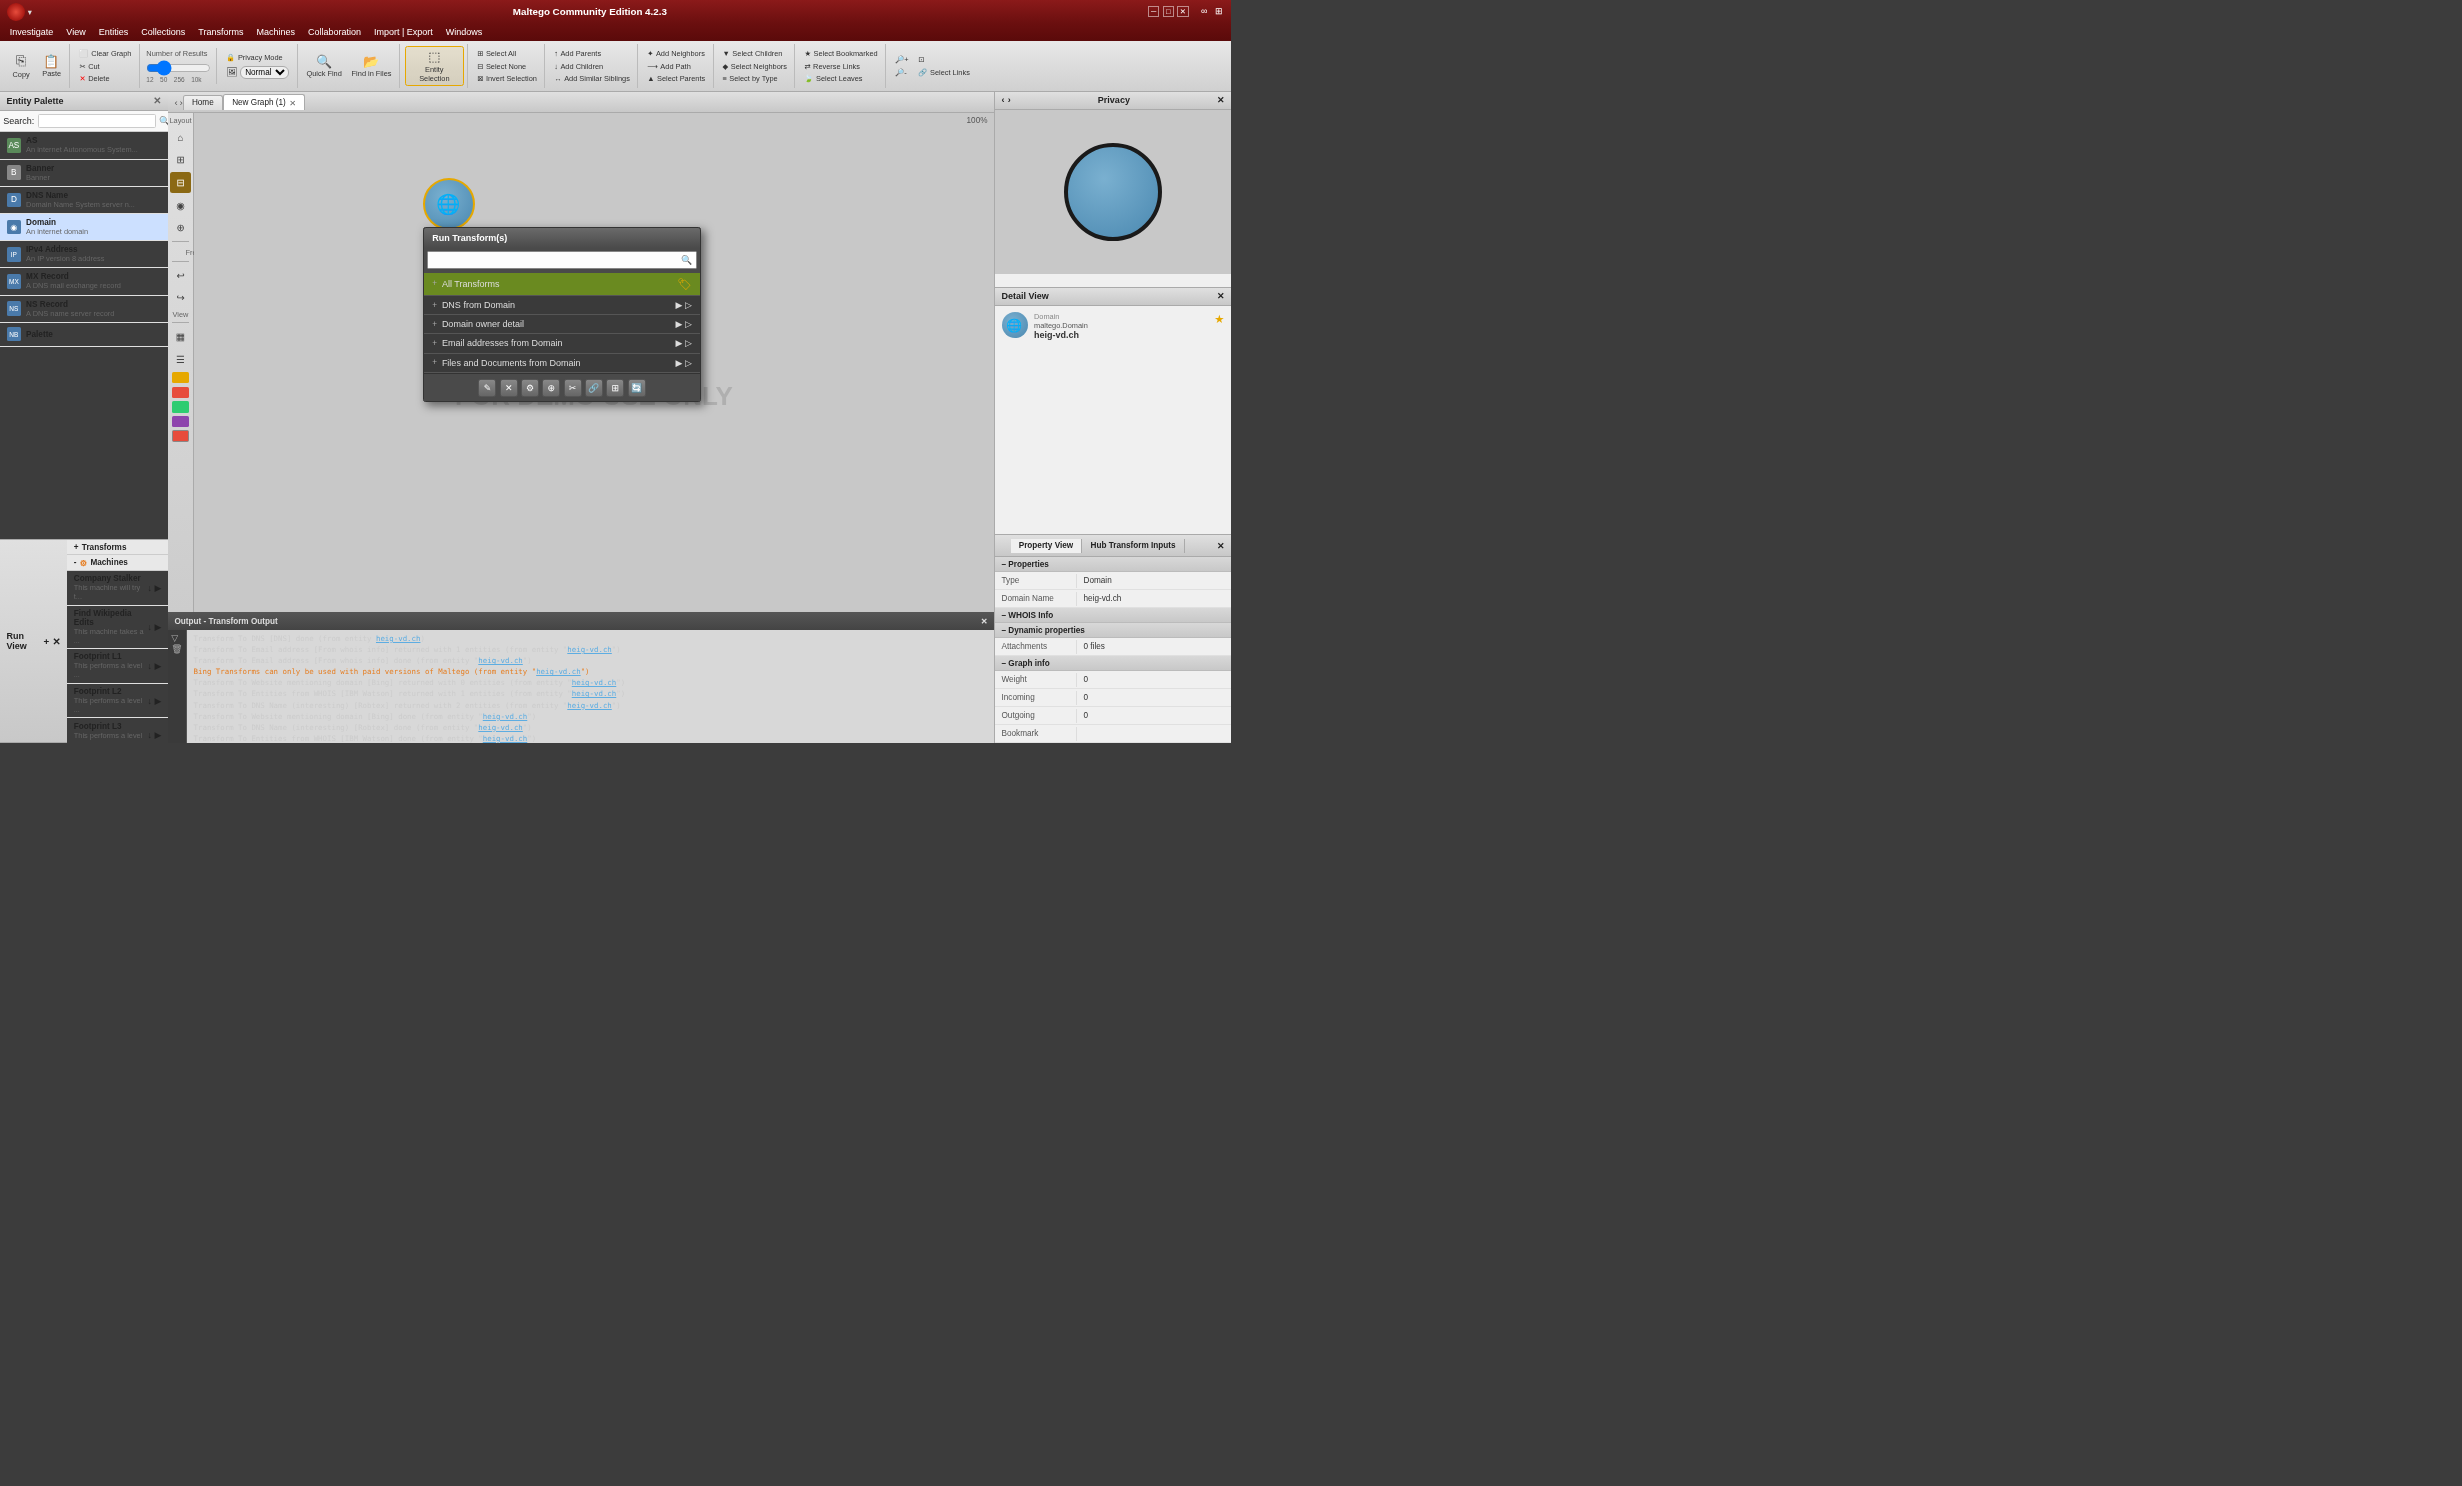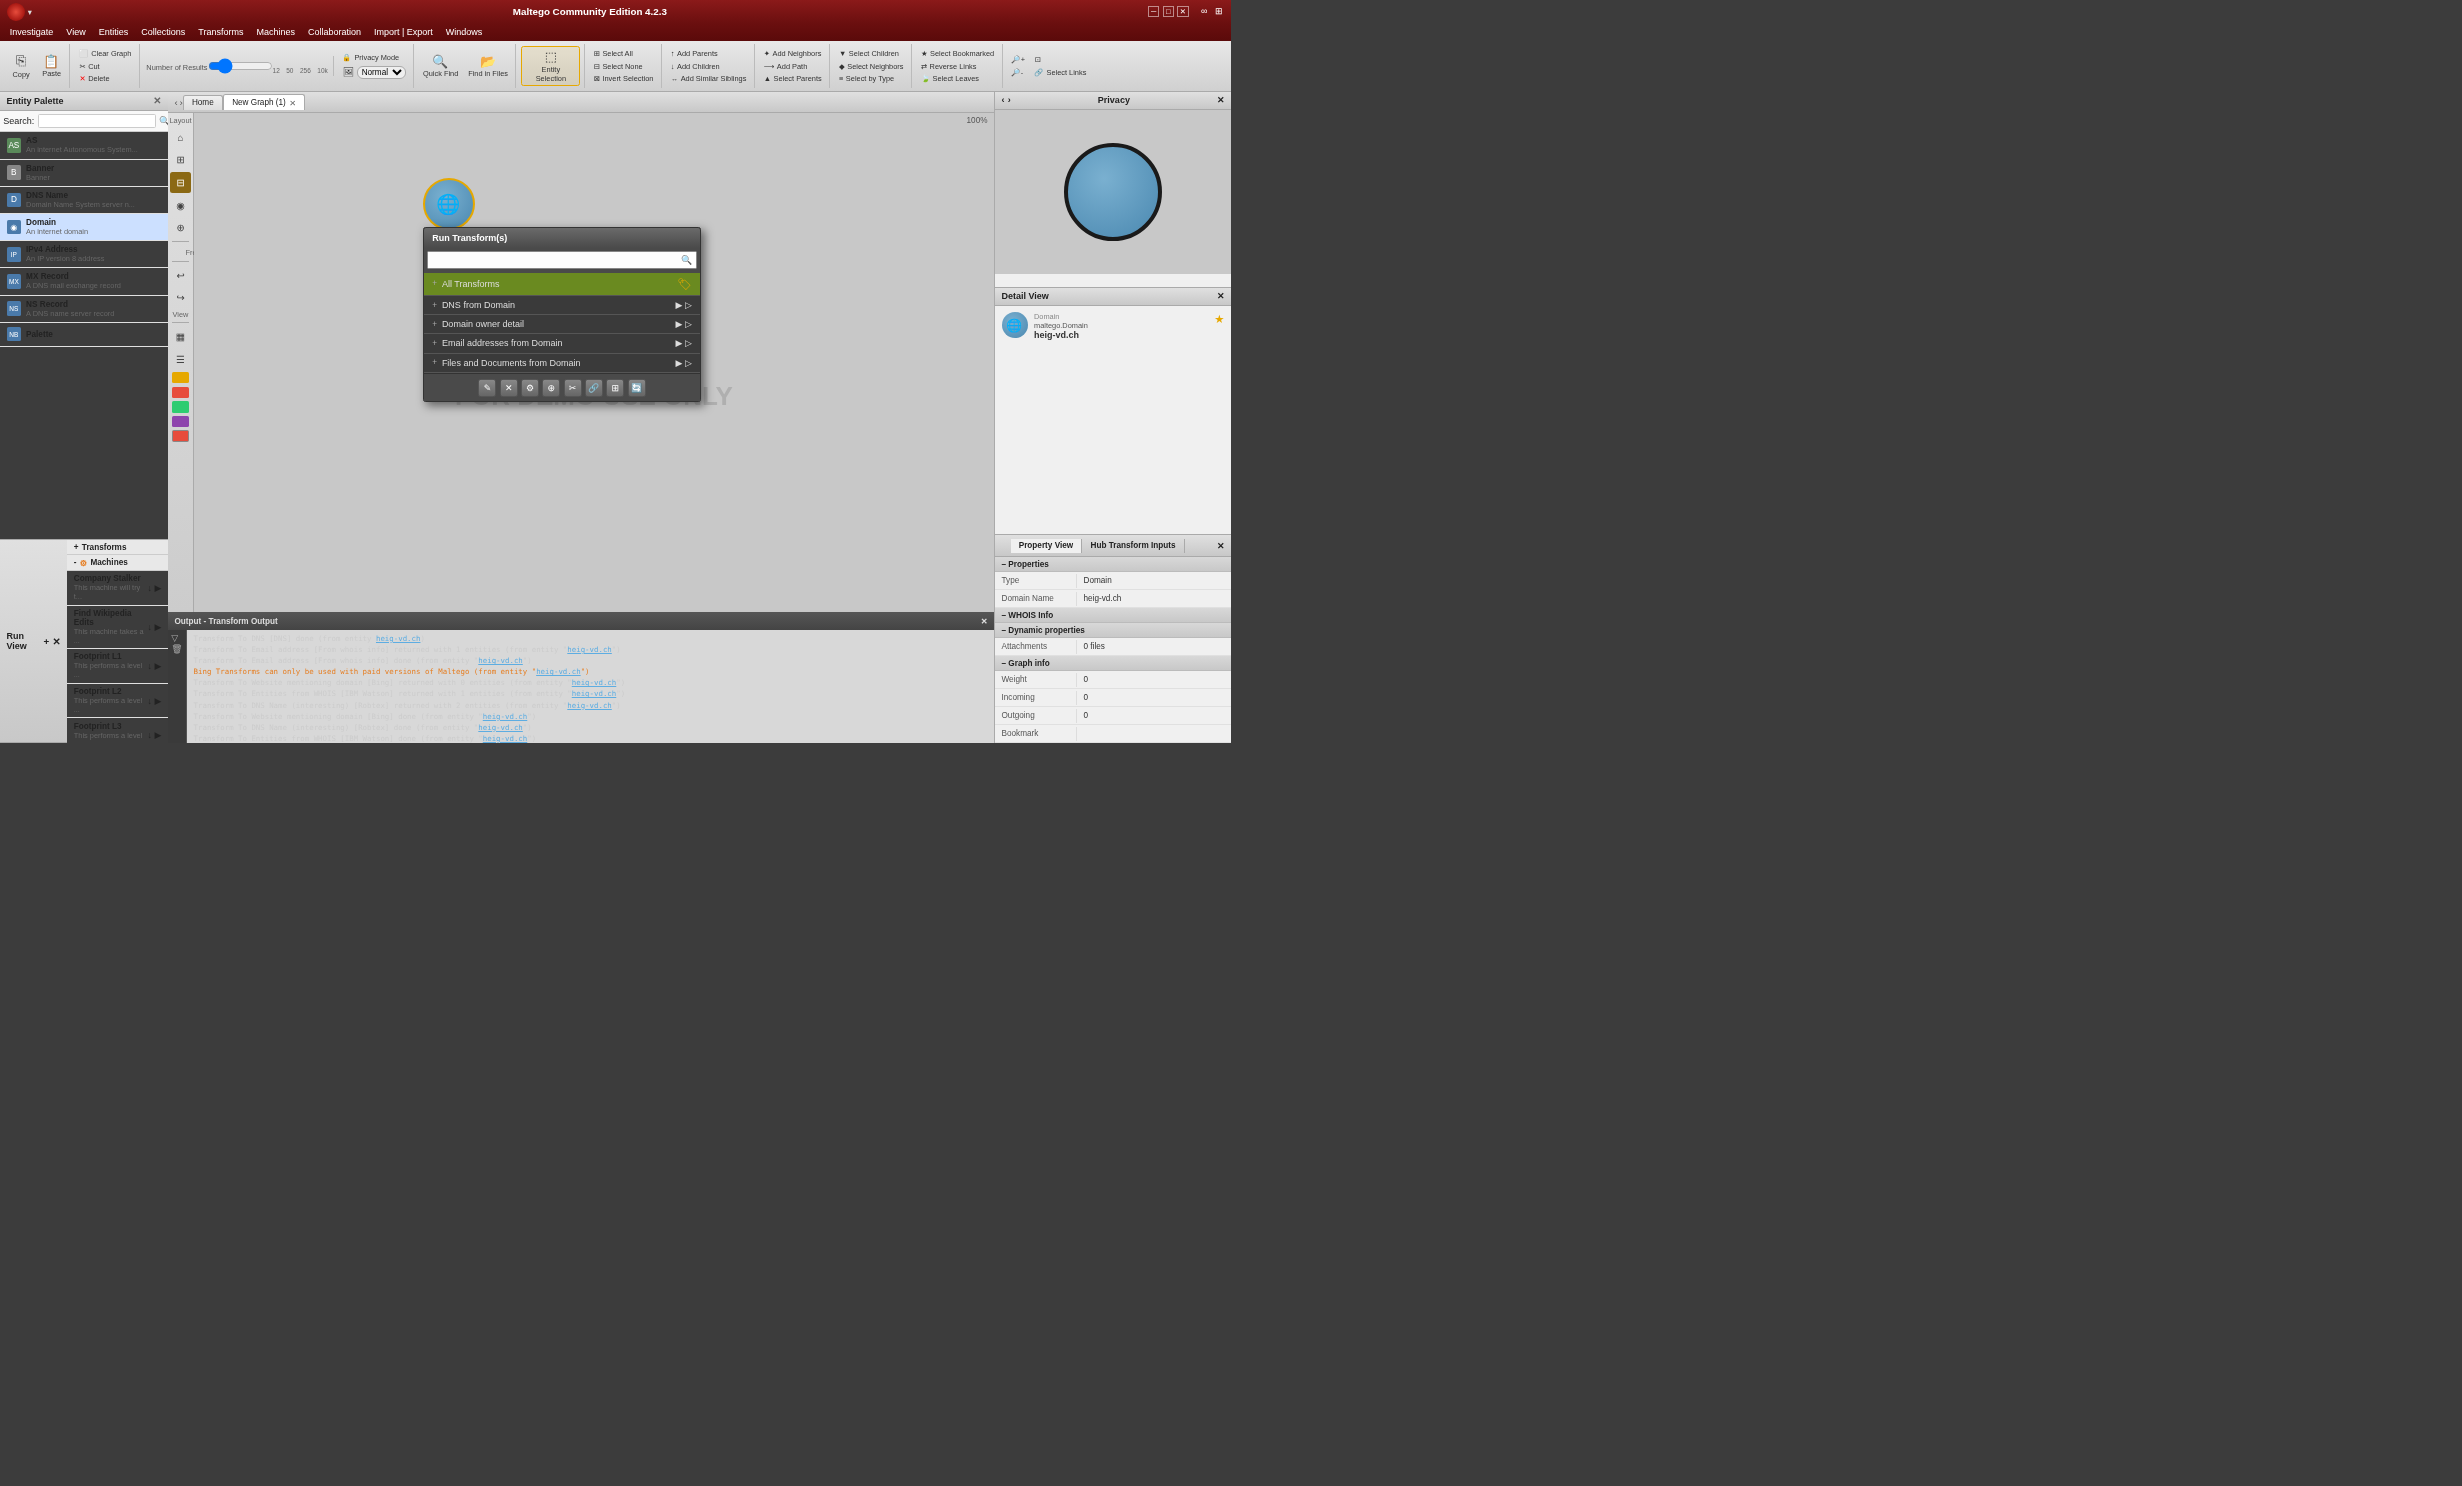--- a/index.html
+++ b/index.html
@@ -80,22 +80,22 @@
 
     .toolbar-section {
       display: flex;
       flex-direction: column;
       gap: 0.8px;
     }
 
     
     .num-results-group {
       display: flex;
-      flex-direction: row;
-      align-items: flex-end;
+      flex-direction: column;
+      align-items: flex-start;
       padding: 1.6px 4.9px;
       border-right: 0.8px solid #bbb;
     }
     .num-results-label { font-size: 7.4px; color: #555; margin-bottom: 1.6px; }
     .slider-marks { display: flex; gap: 6.5px; font-size: 6.5px; color: #666; }
 
     
     #main-layout {
       display: flex;
       height: calc(743px - 23px - 18px - 51px);

